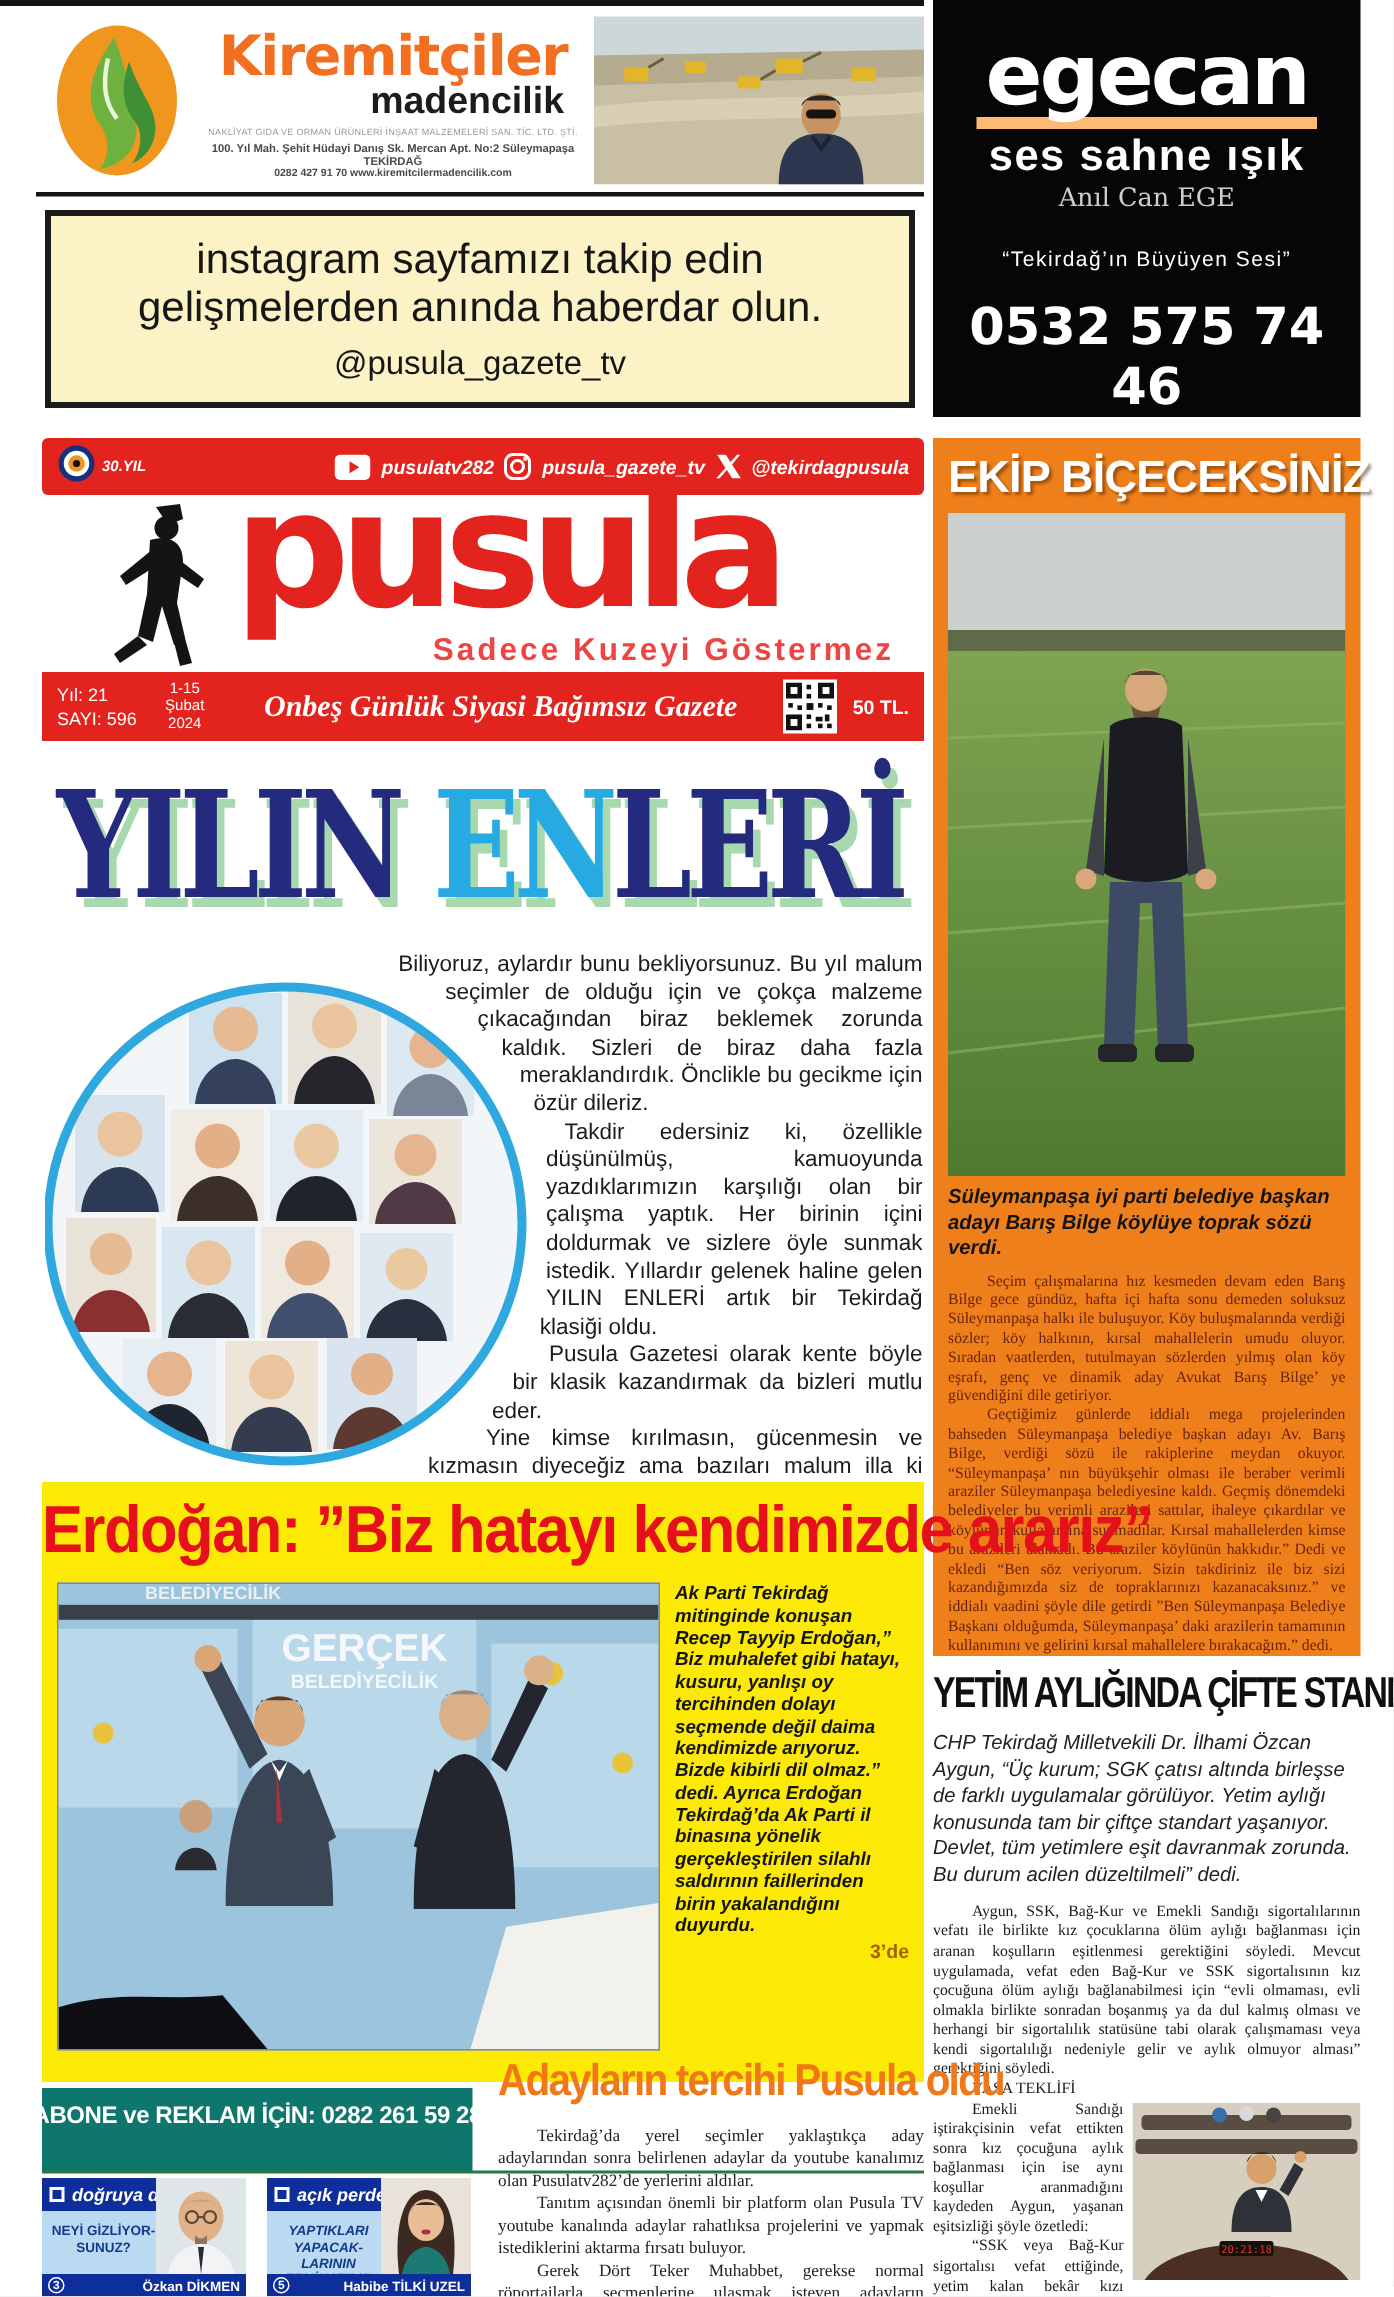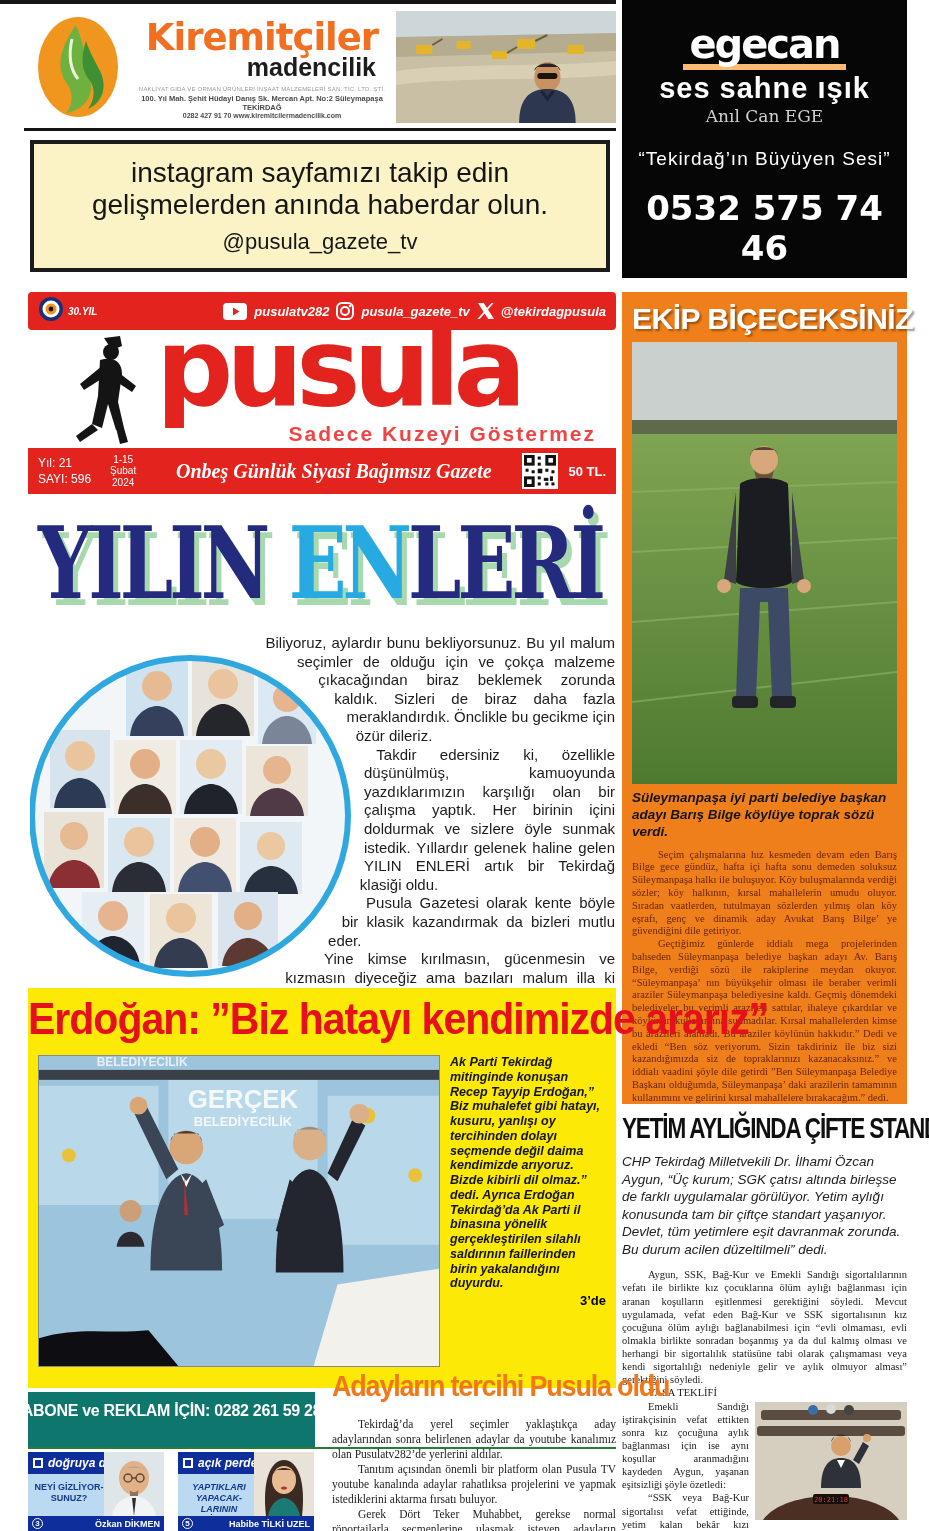--- a/index.html
+++ b/index.html
@@ -22,25 +22,25 @@
   .km-brand { font-size:37px; font-weight:900; color:#f26f21; letter-spacing:-1px; font-family:"DejaVu Sans",sans-serif; }
   .km-brand2 { font-size:25px; font-weight:700; color:#1c1c1c; text-align:right; margin-top:-6px; padding-right:14px; }
   .km-l1 { font-size:6px; color:#9a9a9a; margin-top:4px; letter-spacing:.2px; }
   .km-l2 { font-size:7.5px; color:#4a4a4a; font-weight:700; margin-top:2px; }
   .km-l3 { font-size:7px; color:#4a4a4a; font-weight:700; }
   .km-photo { flex:1; height:112px; }
   .km-photo svg { width:100%; height:100%; display:block; }
 
   
   .ad-egecan { left:622px; top:0; width:285px; height:278px; background:#060606; color:#fff; text-align:center; padding-top:26px; }
-  .eg-brand { font-size:40px; font-weight:900; font-family:"DejaVu Sans",sans-serif; letter-spacing:-2px; line-height:.9;
-              display:inline-block; border-bottom:6px solid #fdba74; padding:0 6px 2px 6px; }
+  .eg-brand { font-size:56px; font-weight:900; font-family:"DejaVu Sans",sans-serif; letter-spacing:-2px; line-height:.9;
+              display:inline-block; border-bottom:8px solid #fdba74; padding:0 6px 2px 6px; }
   .eg-sub { font-size:29px; font-weight:700; letter-spacing:1px; margin-top:2px; }
   .eg-person { font-size:17px; font-weight:300; color:#cfcfcf; font-family:"DejaVu Serif",serif; margin-top:1px; }
-  .eg-slogan { font-size:19px; margin-top:22px; letter-spacing:1px; }
+  .eg-slogan { font-size:14px; margin-top:22px; letter-spacing:1px; }
   .eg-phone { font-size:34px; font-weight:900; font-family:"DejaVu Sans",sans-serif; margin-top:18px; }
   .eg-addr { font-size:9.5px; font-weight:700; font-family:"Liberation Serif",serif; margin-top:8px; line-height:1.35; }
 
   
   .banner-ig { left:30px; top:140px; width:580px; height:132px; background:#fbf3c6; border:4px solid #1b1b1b;
                display:flex; flex-direction:column; align-items:center; justify-content:center; }
   .ig-l1 { font-size:28px; color:#161616; }
   .ig-l2 { font-size:28px; color:#161616; }
   .ig-h  { font-size:22px; color:#161616; margin-top:8px; }
 
@@ -89,21 +89,21 @@
   .bb-body p { text-indent:26px; margin:0; }
 
   
   .erdogan { left:28px; top:988px; width:588px; height:400px; background:#fce905; }
   .erd-head { color:#e60f1c; font-weight:900; font-size:41px; letter-spacing:-1px; text-align:center; padding-top:6px;
               font-family:"Liberation Sans",sans-serif; transform:scaleY(1.08); transform-origin:center top; white-space:nowrap; }
   .erd-content { display:flex; padding:14px 10px 0 10px; }
   .erd-photo { width:402px; height:312px; flex:0 0 auto; border:1px solid #888; background:#9cc4dc; }
   .erd-photo svg { width:100%; height:100%; display:block; }
   .erd-text { flex:1; padding-left:10px; font-weight:700; font-style:italic; font-size:12.5px; line-height:1.18; color:#141414; }
-  .erd-ref { text-align:right; color:#000000; font-weight:900; font-size:13px; font-style:normal; margin-top:2px; }
+  .erd-ref { text-align:right; color:#a16207; font-weight:900; font-size:13px; font-style:normal; margin-top:2px; }
 
   
   .abone { left:28px; top:1392px; width:287px; height:56px; background:#0f766e; color:#fff; display:flex;
            align-items:flex-start; justify-content:center; padding-top:10px;
            font-weight:900; font-size:16px; letter-spacing:-.3px; white-space:nowrap; }
 
   
   .adaylar { left:332px; top:1370px; width:284px; }
   .ad-head { color:#f07818; font-weight:900; font-size:27px; letter-spacing:-1.2px; white-space:nowrap; transform:scaleY(1.1); transform-origin:left top; }
   .ad-body { margin-top:16px; font-family:"Liberation Serif",serif; font-size:11.5px; line-height:1.3; text-align:justify; color:#222; }

